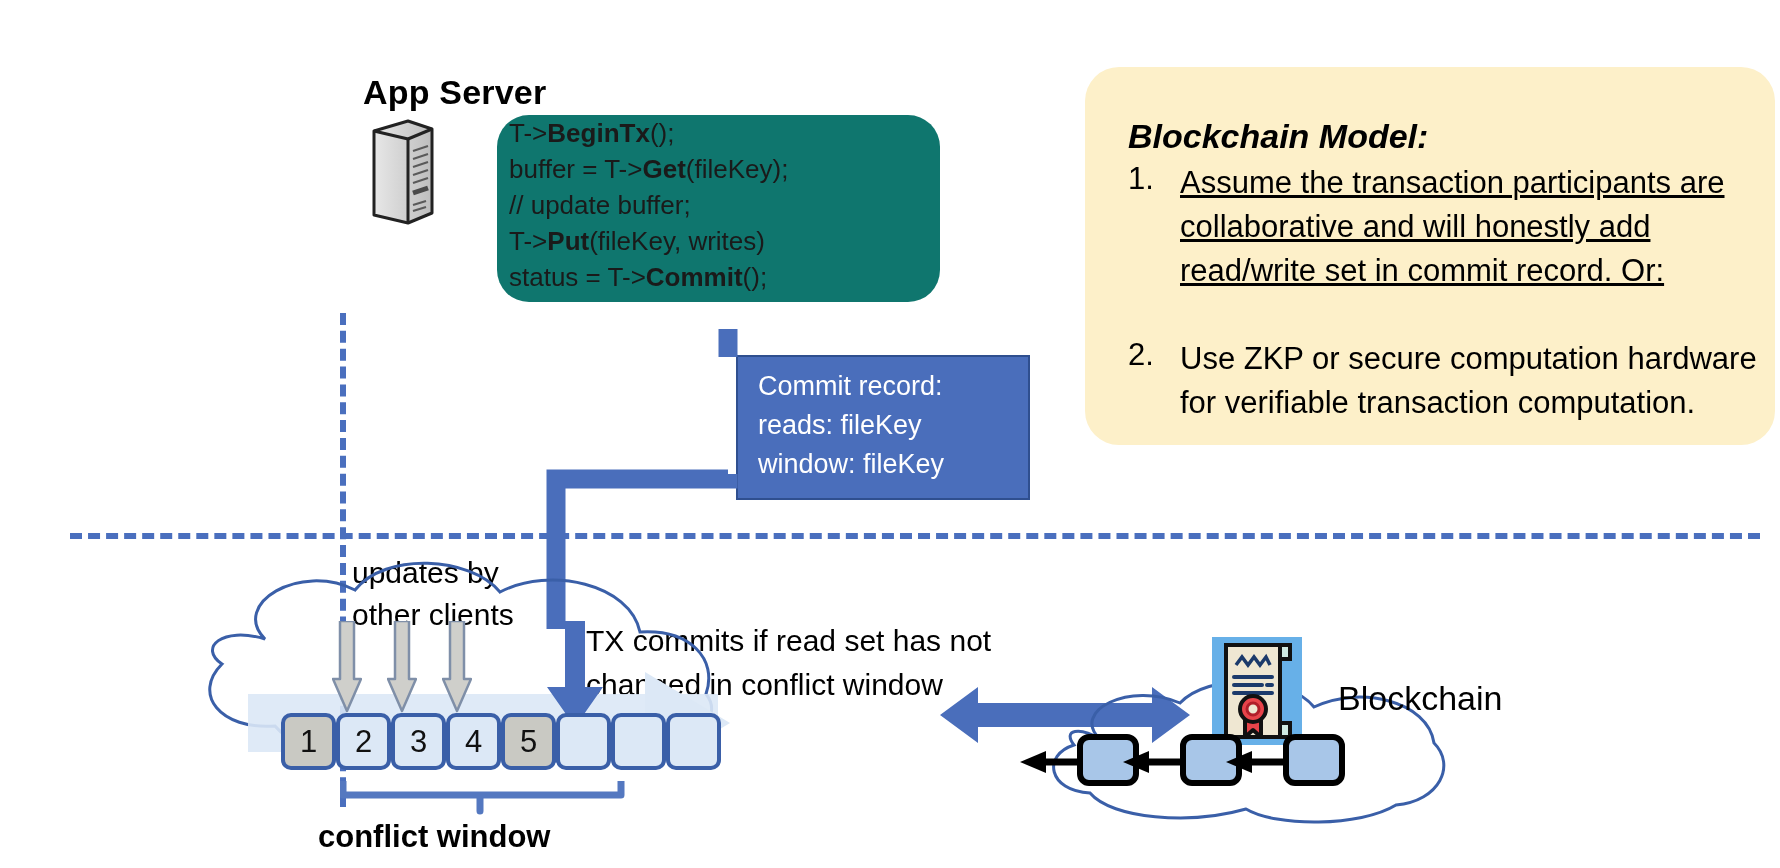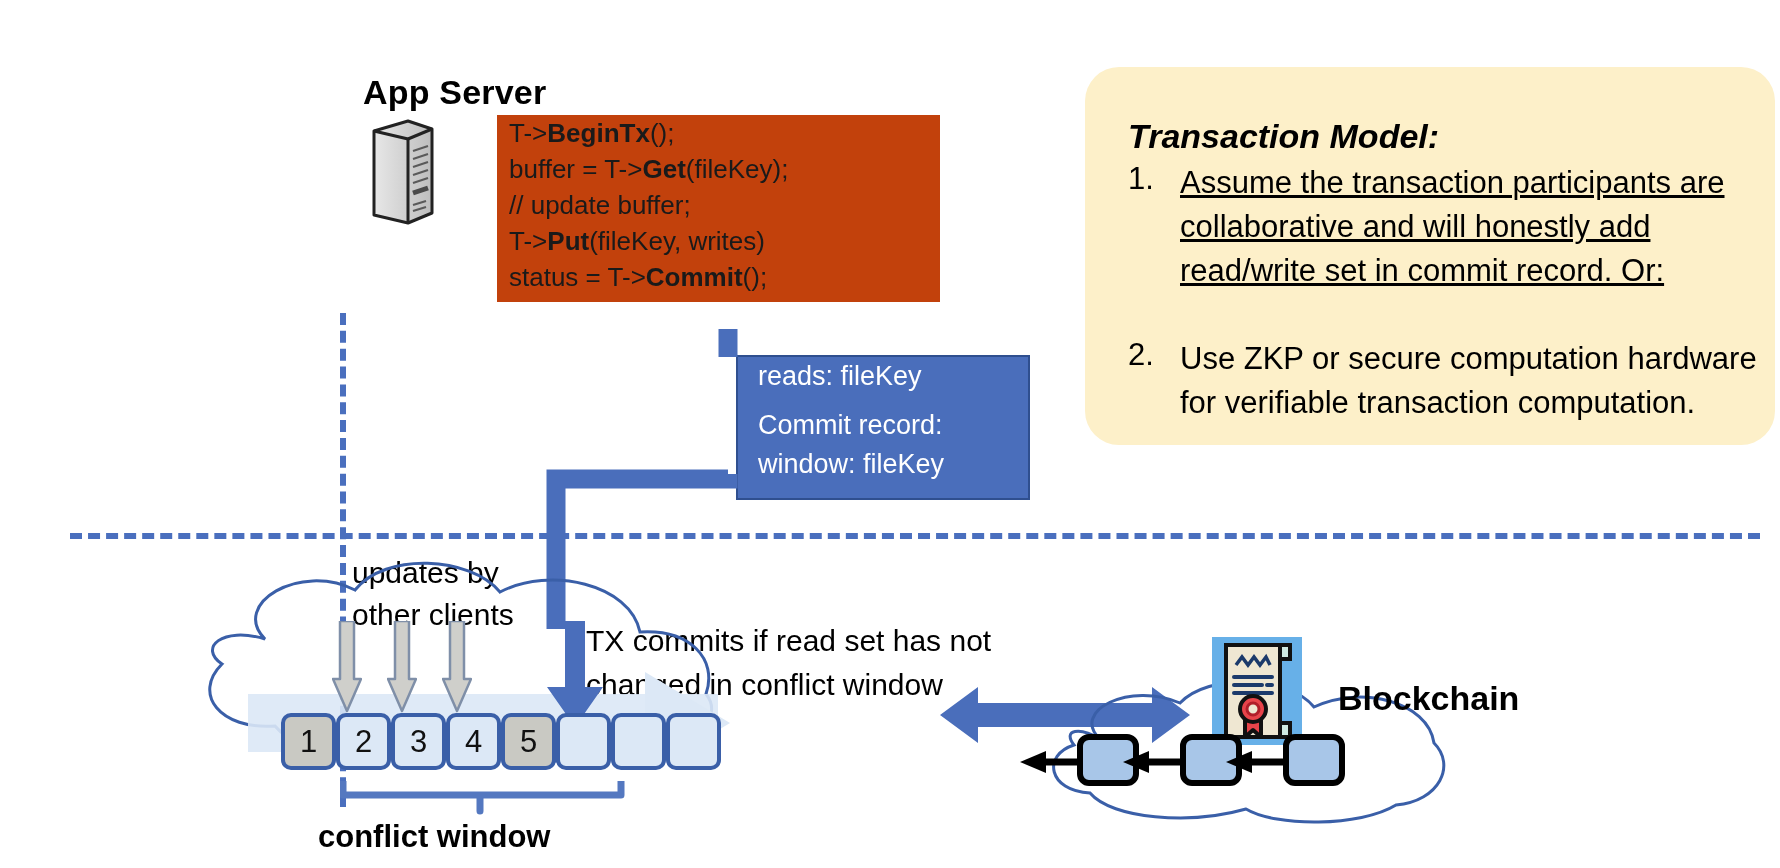--- a/index.html
+++ b/index.html
@@ -8,21 +8,21 @@
   .stage{position:absolute;left:0;top:0;width:1780px;height:680px;margin-top:29px;}
   .abs{position:absolute;}
 
   
   #app-server-title{left:363px;top:44px;font-size:34px;font-weight:bold;letter-spacing:.2px;}
 
   
   #server-icon{left:368px;top:88px;width:70px;height:108px;}
 
   
-  #code-box{left:497px;top:86px;width:443px;height:187px;background:#c2410c;}
+  #code-box{left:497px;top:86px;width:443px;height:187px;background:#0f766e;border-radius:32px;}
   #code-box .ln{font-size:26px;line-height:36px;color:#1a1a1a;white-space:pre;padding-left:12px;}
   #code-box .ln b{font-weight:bold;}
 
   
   #tx-start-label{left:180px;top:253px;font-size:30px;}
 
   
   #tx-start-line{left:340px;top:284px;width:0;height:494px;
      border-left:6px dashed #4a6fbe;}
 
@@ -69,21 +69,21 @@
   #blue-down-arrow{left:546px;top:592px;width:58px;height:108px;}
 
   
   #conflict-bracket{left:340px;top:752px;width:300px;height:38px;}
   #conflict-window-label{left:318px;top:790px;font-size:31px;font-weight:bold;}
 
   
   #bidir-arrow{left:940px;top:655px;width:250px;height:62px;}
   #blockchain-cloud{left:1040px;top:640px;width:420px;height:160px;}
   #cert-icon{left:1212px;top:608px;width:90px;height:108px;}
-  #blockchain-label{left:1338px;top:650px;font-size:34px;font-weight:bold;}
+  #blockchain-label{left:1338px;top:650px;font-size:34px;font-weight:normal;}
   .chain-block{position:absolute;width:62px;height:52px;border:6px solid #000;
       border-radius:12px;background:#a8c6e8;box-sizing:border-box;}
   .chain-arrow{position:absolute;height:24px;}
 </style>
 </head>
 <body>
 
 <div class="stage">
 
   <div class="abs" id="app-server-title">App Server</div>
@@ -120,35 +120,35 @@
     <div class="ln"><span>// update buffer;</span><b></b><span></span></div>
     <div class="ln"><span>T-&gt;</span><b>Put</b><span>(fileKey, writes)</span></div>
     <div class="ln"><span>status = T-&gt;</span><b>Commit</b><span>();</span></div>
   </div>
 
   <div class="abs" id="tx-start-line"></div>
 
   <div class="abs" id="boundary-line"></div>
 
   <div class="abs" id="commit-record-box">
+    <div class="cl first">Commit record:</div>
     <div class="cl">reads: fileKey</div>
-    <div class="cl first">Commit record:</div>
     <div class="cl">window: fileKey</div>
   </div>
 
   <div class="abs" id="commit-arrow">
     <svg width="280" height="420" viewBox="0 0 280 420">
       <path d="M188 0 L188 28" stroke="#4a6ebb" stroke-width="19" fill="none"></path>
       <path d="M188 145 L188 150 L16 150 L16 300" stroke="#4a6ebb" stroke-width="19" fill="none" stroke-linejoin="miter"></path>
       <polygon points="16,0 16,0 16,0" fill="#4a6ebb"></polygon>
     </svg>
   </div>
 
   <div class="abs" id="tx-model-panel"></div>
-  <div class="abs" id="tx-model-title">Transaction Model:</div>
+  <div class="abs" id="tx-model-title">Blockchain Model:</div>
 
   <div class="tm-num" style="left:1128px;top:132px;">1.</div>
   <div class="tm-item" style="left:1180px;top:132px;width:580px;text-decoration:underline;">Assume the transaction participants are collaborative and will honestly add read/write set in commit record.  Or:</div>
 
   <div class="tm-num" style="left:1128px;top:308px;">2.</div>
   <div class="tm-item" style="left:1180px;top:308px;width:580px;">Use ZKP or secure computation hardware for verifiable transaction computation.</div>
 
   <div class="abs" id="updates-label">
     <div>updates by</div>
     <div>other clients</div>

